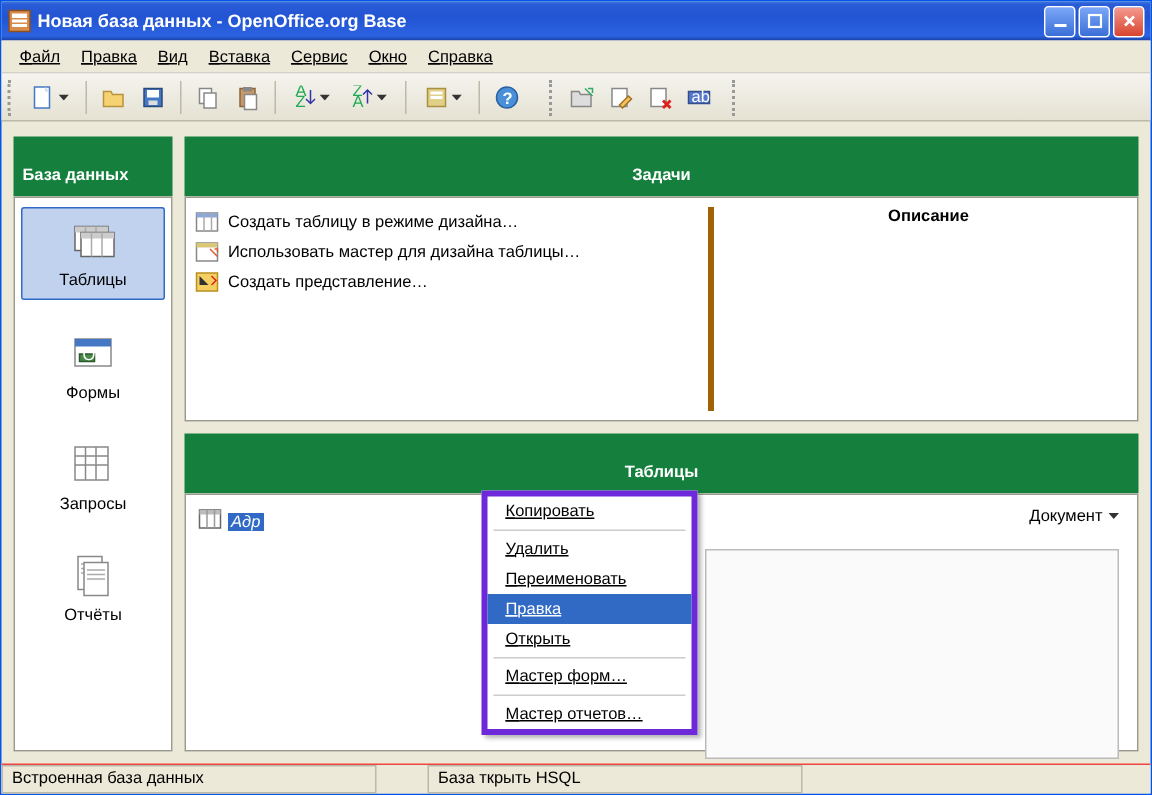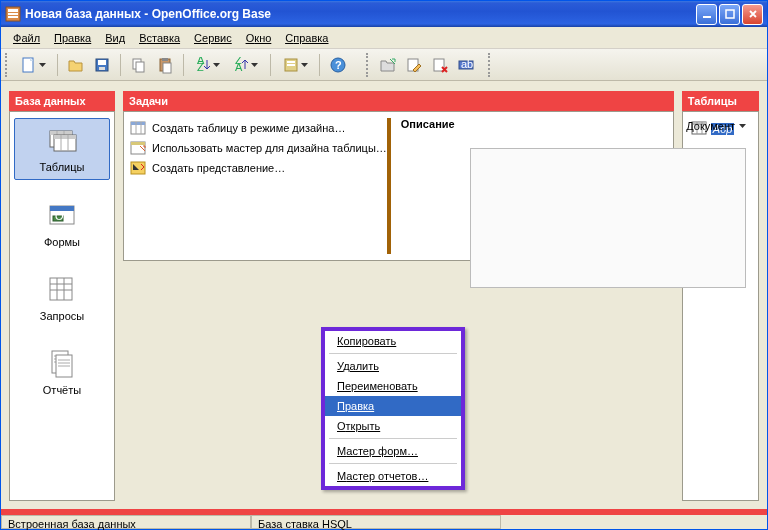--- a/index.html
+++ b/index.html
@@ -17,45 +17,45 @@
   .menuitem .u { text-decoration: underline; }
   .toolbar { height: 32px; background: linear-gradient(to bottom, #f5f4ee, #e5e2d3); border-bottom: 1px solid #bdb9a8; display: flex; align-items: center; padding-left: 4px; gap: 2px; }
   .grip { width: 4px; height: 24px; border-left: 2px dotted #999; margin-right: 4px; }
   .tbtn { width: 24px; height: 24px; display: flex; align-items: center; justify-content: center; cursor: pointer; border-radius: 2px; }
   .tbtn.dd { width: 36px; }
   .tbtn svg { display: block; }
   .tsep { width: 1px; height: 22px; background: #bdb9a8; margin: 0 4px; }
   .dropdown-arrow { width: 7px; height: 4px; margin-left: 1px; }
   .content { position: absolute; top: 82px; left: 0; right: 0; bottom: 20px; padding: 8px; display: flex; gap: 8px; }
   .sidebar { width: 106px; display: flex; flex-direction: column; }
-  .panel-header { background: #ef4444; color: white; font-weight: bold; padding: 4px 6px; height: 20px; }
+  .panel-header { background: #15803d; color: white; font-weight: bold; padding: 20px 6px; height: 20px; }
   .sidebar-body { background: white; border: 1px solid #9c9a8c; flex: 1; padding: 6px 4px; display: flex; flex-direction: column; gap: 14px; }
   .side-item { display: flex; flex-direction: column; align-items: center; gap: 4px; cursor: pointer; padding: 6px 2px; }
   .side-item.active { background: #c1d2ef; border: 1px solid #316ac5; border-radius: 2px; }
   .side-item .icon { width: 32px; height: 32px; }
-  .main { flex: 1; display: flex; flex-direction: row; gap: 8px; }
+  .main { flex: 1; display: flex; flex-direction: column; gap: 8px; text-align: center; }
   .tasks-panel { display: flex; flex-direction: column; }
   .tasks-body { background: white; border: 1px solid #9c9a8c; padding: 6px; display: flex; min-height: 150px; }
   .tasks-list { flex: 1; }
   .task-item { display: flex; align-items: center; gap: 6px; padding: 2px 0; cursor: pointer; }
   .task-item .icon { width: 16px; height: 16px; flex-shrink: 0; }
   .desc-col { width: 280px; border-left: 4px solid #a16207; padding-left: 10px; }
   .desc-col .desc-title { font-weight: bold; }
   .tables-panel { flex: 1; display: flex; flex-direction: column; }
   .tables-body { background: white; border: 1px solid #9c9a8c; flex: 1; padding: 8px; position: relative; }
   .doc-dropdown { position: absolute; top: 8px; right: 12px; cursor: pointer; display: flex; align-items: center; gap: 4px; }
   .table-entry { display: flex; align-items: center; gap: 4px; }
   .table-entry .sel { background: #316ac5; color: white; padding: 0 2px; font-style: italic; }
   .preview-box { position: absolute; top: 36px; right: 12px; width: 276px; height: 140px; border: 1px solid #bbb; background: #fafafa; }
   .context-menu { position: absolute; top: 326px; left: 320px; width: 144px; background: #fff; border: 4px solid #6d28d9; box-shadow: 2px 2px 3px rgba(0,0,0,0.3); z-index: 100; }
   .ctx-item { padding: 4px 12px; cursor: pointer; }
   .ctx-item.highlighted { background: #316ac5; color: white; }
   .ctx-item .u { text-decoration: underline; }
   .ctx-sep { height: 1px; background: #ccc; margin: 2px 4px; }
-  .statusbar { position: absolute; bottom: 0; left: 0; right: 0; height: 20px; background: #ece9d8; border-top: 6px solid #ef4444; display: flex; }
+  .statusbar { position: absolute; bottom: 0; left: 0; right: 0; height: 20px; background: #ece9d8; border-top: 1px solid #ef4444; display: flex; gap: 34px; }
   .status-cell { border: 1px solid #bdb9a8; padding: 2px 6px; margin-right: 0; }
   .status-cell:first-child { width: 250px; }
   .status-cell:nth-child(2) { width: 250px; }
 </style>
 </head>
 <body>
 
 <div class="window">
 
   <div class="titlebar">
@@ -323,16 +323,16 @@
     <div class="ctx-item highlighted"><span class="u"><span style="text-decoration:underline">П</span>равка</span></div>
     <div class="ctx-item"><span class="u"><span style="text-decoration:underline">О</span>ткрыть</span></div>
     <div class="ctx-sep"></div>
     <div class="ctx-item"><span class="u"><span style="text-decoration:underline">М</span>астер форм…</span></div>
     <div class="ctx-sep"></div>
     <div class="ctx-item"><span class="u"><span style="text-decoration:underline">М</span>астер отчетов…</span></div>
   </div>
 
   <div class="statusbar">
     <div class="status-cell">Встроенная база данных</div>
-    <div class="status-cell">База ставка HSQL</div>
+    <div class="status-cell">База ткрыть HSQL</div>
   </div>
 
 </div>
 
 </body></html>

